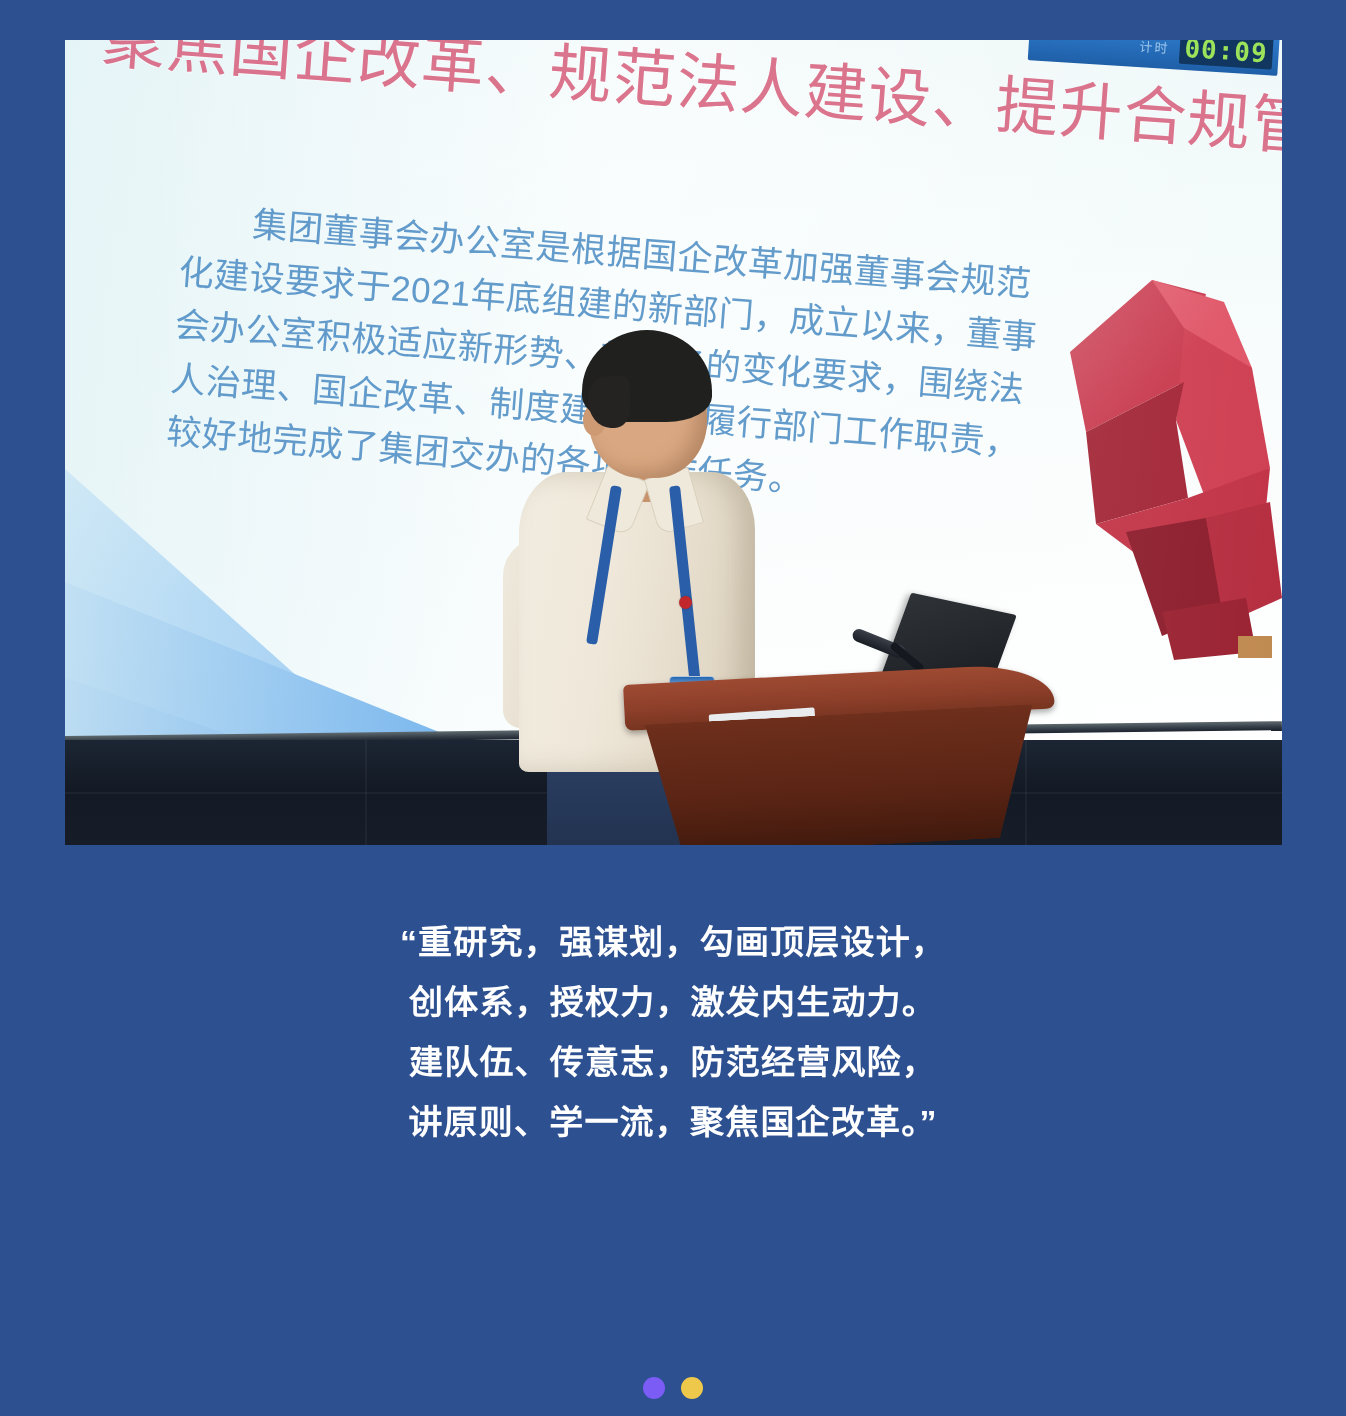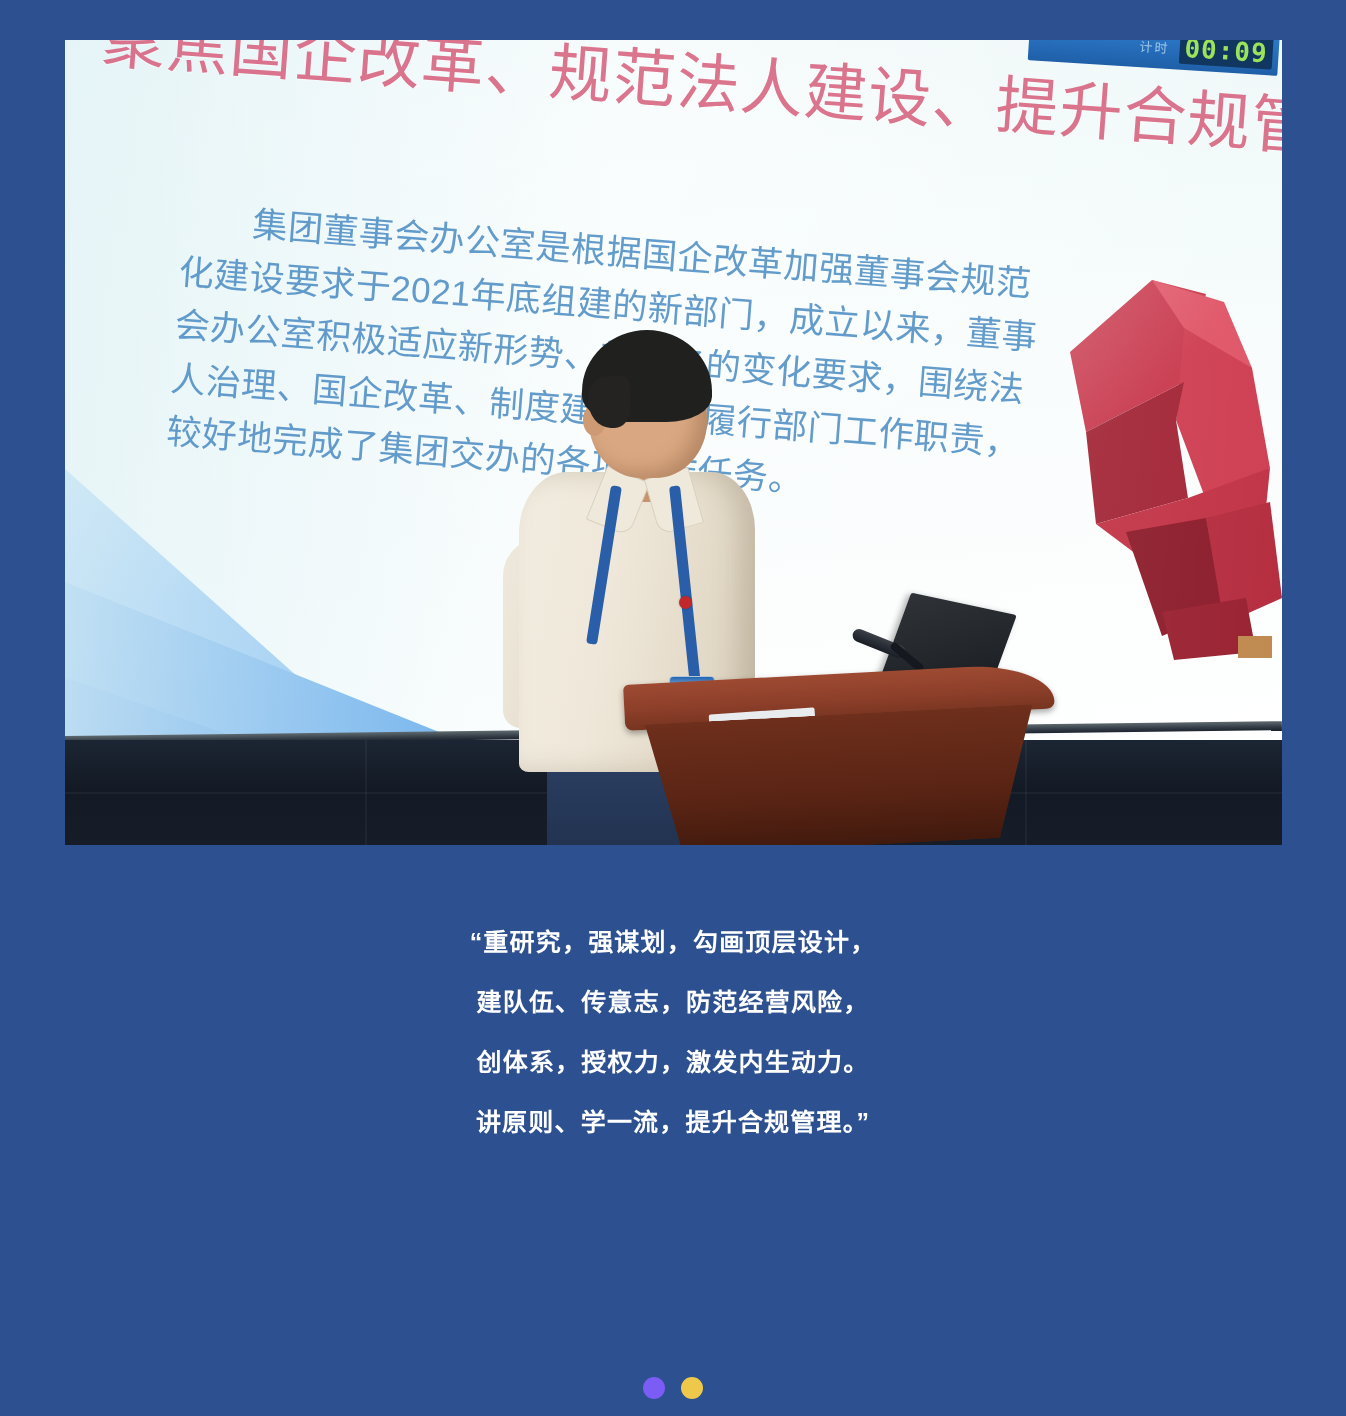--- a/index.html
+++ b/index.html
@@ -428,21 +428,21 @@
   
   .quote-block {
     position: absolute;
     left: 0;
     top: 912px;
     width: 1346px;
     text-align: center;
   }
   .quote-line {
     color: #ffffff;
-    font-size: 25px;
+    font-size: 34px;
     font-weight: bold;
     line-height: 60px;
     letter-spacing: 1.2px;
     white-space: nowrap;
   }
 
   
   .attribution {
     position: absolute;
     right: 74px;
@@ -548,23 +548,23 @@
       <div class="podium-shelf"></div>
       <div class="laptop-base"></div>
       <div class="podium-top"></div>
       <div class="paper"></div>
       <div class="podium-front"></div>
     </div>
   </div>
 
   <div class="quote-block">
     <div class="quote-line">“重研究，强谋划，勾画顶层设计，</div>
+    <div class="quote-line">创体系，授权力，激发内生动力。</div>
     <div class="quote-line">建队伍、传意志，防范经营风险，</div>
-    <div class="quote-line">创体系，授权力，激发内生动力。</div>
-    <div class="quote-line">讲原则、学一流，提升合规管理。”</div>
+    <div class="quote-line">讲原则、学一流，聚焦国企改革。”</div>
   </div>
 
   <div class="attribution">
   </div>
 
   <div class="dots">
     <span class="dot" style="background: rgb(123, 92, 245);"></span>
     <span class="dot" style="background: rgb(237, 200, 75);"></span>
   </div>
 

